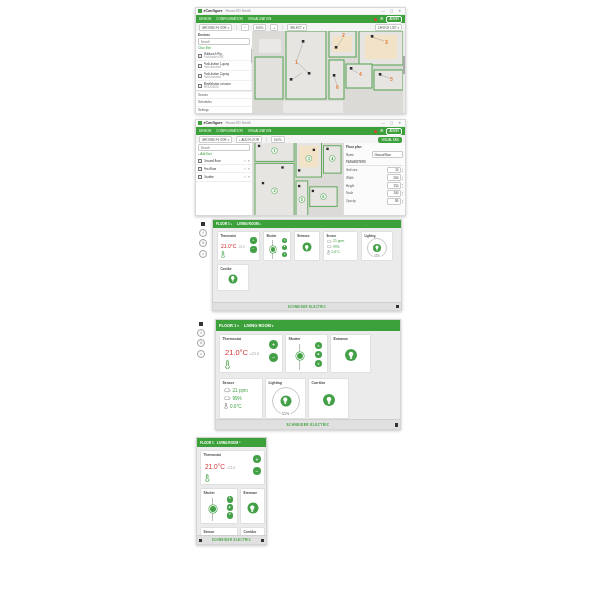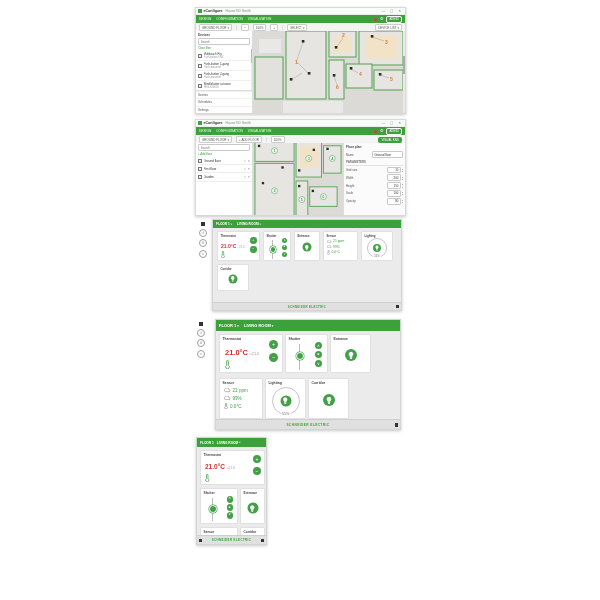--- a/index.html
+++ b/index.html
@@ -51,21 +51,21 @@
   .propsection{font-size:2.9px;font-weight:bold;color:#777;border-bottom:0.5px solid #e2e2e2;margin-top:2px;padding-bottom:0.5px;text-transform:uppercase;}
   .namebox{border:0.5px solid #c9c9c9;background:#fff;border-radius:1px;font-size:3px;color:#333;padding:0.6px 1.5px;flex:1;}
   
   .dash{position:absolute;background:#ebebeb;border:1px solid #d4d4d4;box-shadow:0 1px 3px rgba(0,0,0,.22);box-sizing:border-box;overflow:hidden;}
   .dhead{background:#3da13b;display:flex;align-items:center;padding:0 3px;gap:5px;}
   .dtab{color:#fff;font-weight:bold;white-space:nowrap;display:flex;align-items:center;gap:1px;}
   .dtab .caret{font-size:.8em;opacity:.9;}
   .card{background:#fff;border:0.5px solid #e0e0e0;border-radius:1px;position:relative;box-sizing:border-box;}
   .wlabel{position:absolute;top:1.5px;left:2.5px;font-weight:bold;color:#444;}
   .cbtn{border-radius:50%;background:#43a047;color:#fff;display:flex;align-items:center;justify-content:center;line-height:1;}
-  .temp{color:#d32f2f;font-weight:bold;white-space:nowrap;}
+  .temp{color:#d32f2f;font-weight:normal;white-space:nowrap;}
   .setp{color:#9e9e9e;white-space:nowrap;}
   .strack{position:absolute;width:1px;background:#bdbdbd;}
   .sknob{position:absolute;border-radius:50%;background:#43a047;border:1px solid #fff;box-shadow:0 0 0 0.5px #43a047;}
   .dial{position:absolute;border:1px solid #c6c6c6;border-radius:50%;}
   .dialgap{position:absolute;left:50%;transform:translateX(-50%);background:#fff;color:#666;padding:0 1px;white-space:nowrap;}
   .srow{display:flex;align-items:center;color:#43a047;white-space:nowrap;}
   .dfoot{position:absolute;left:0;right:0;bottom:0;background:#e0e0e0;border-top:0.5px solid #cfcfcf;display:flex;align-items:center;justify-content:center;}
   .brand{color:#3da13b;font-weight:bold;letter-spacing:.4px;white-space:nowrap;}
   .blk{position:absolute;background:#333;}
   .lstrip{position:absolute;display:flex;flex-direction:column;align-items:center;gap:2.5px;}

